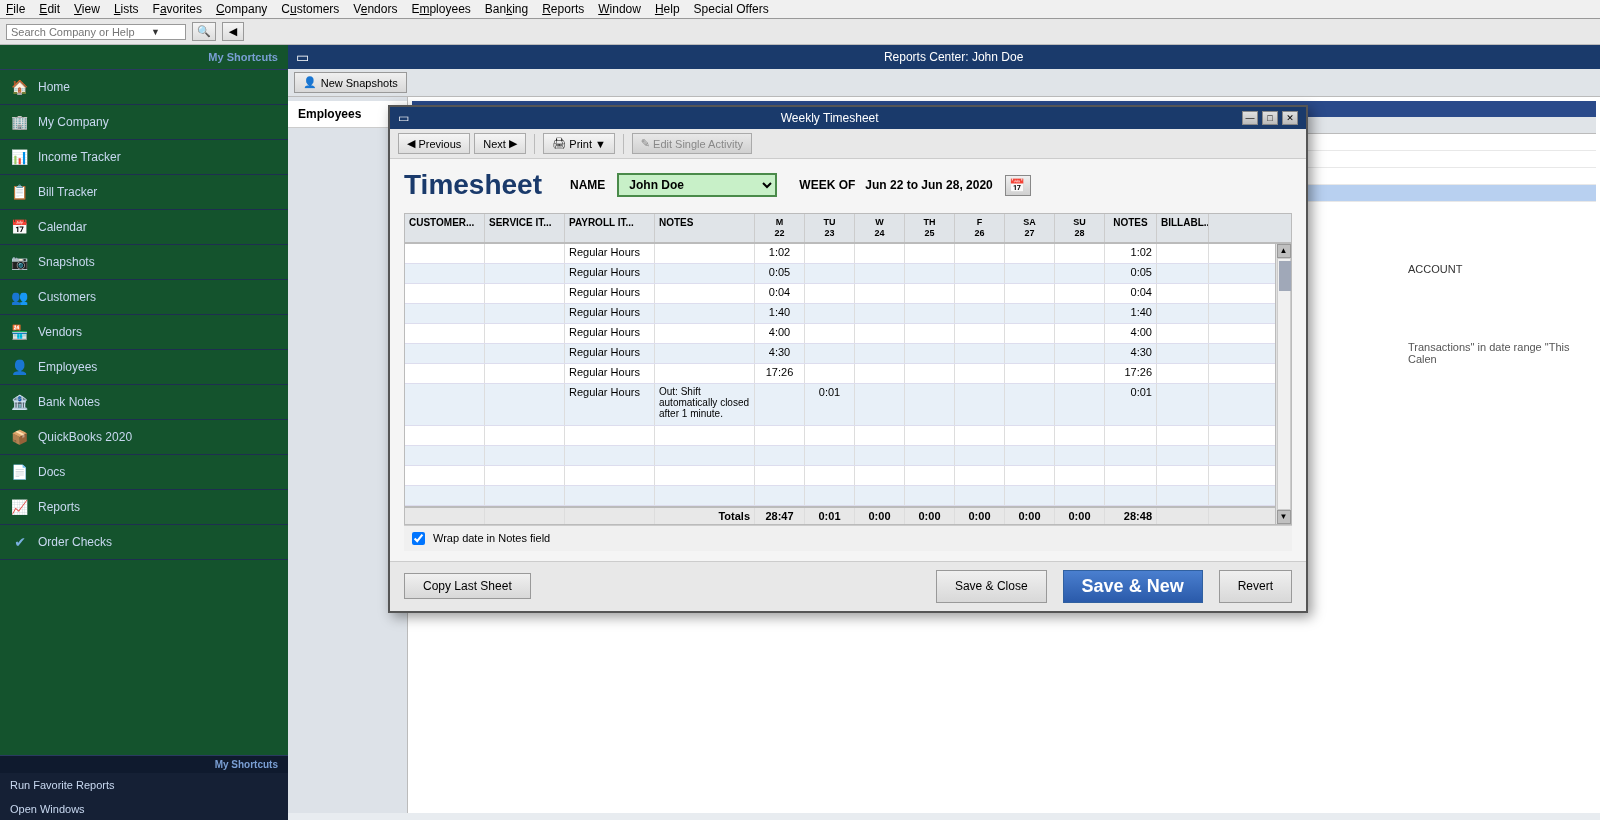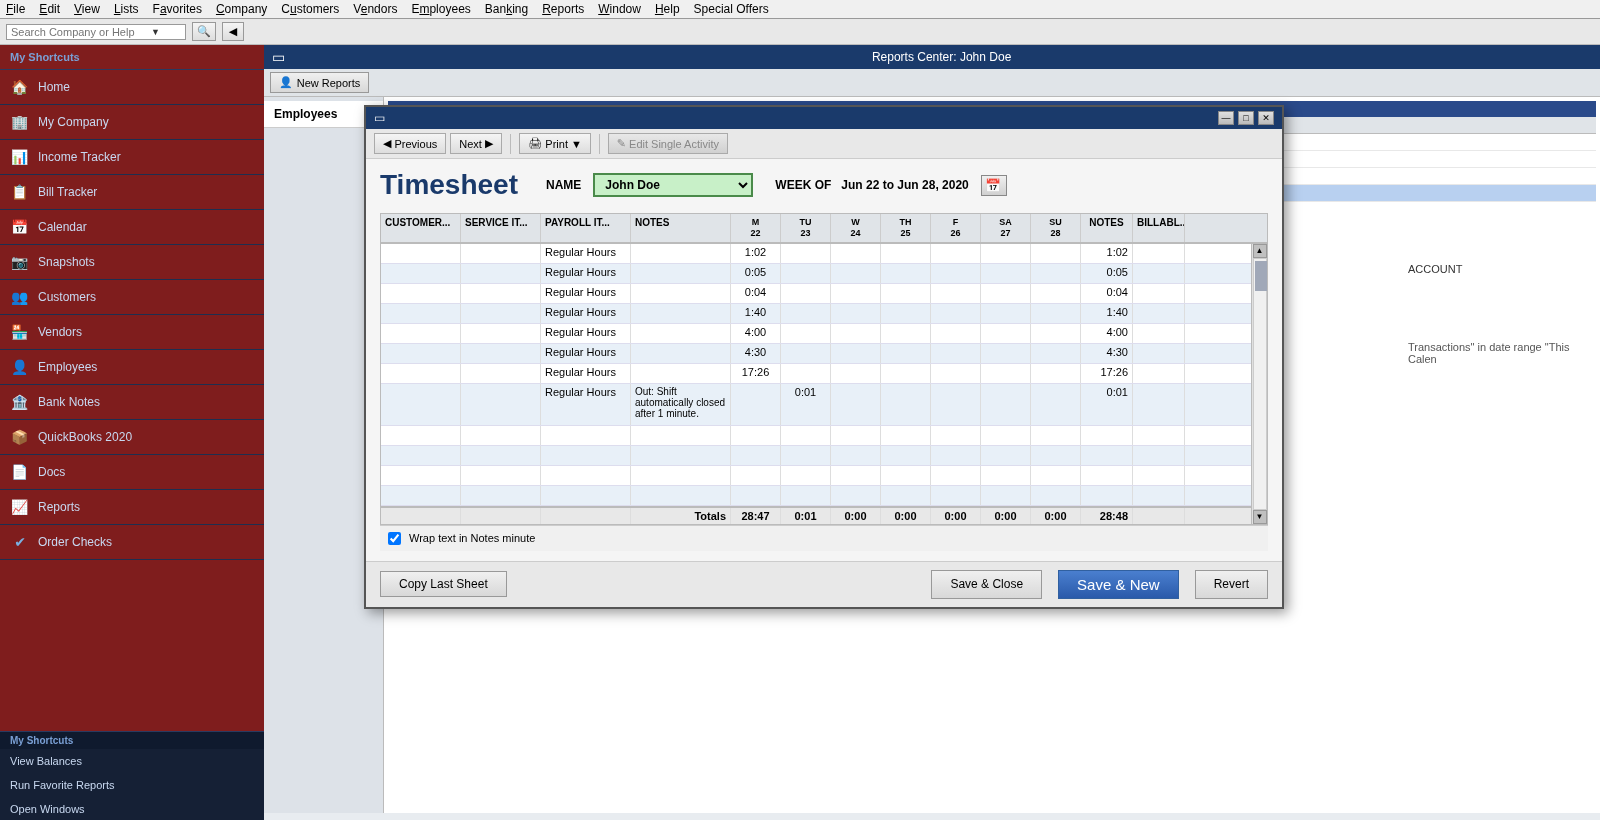--- a/index.html
+++ b/index.html
@@ -57,26 +57,27 @@
     }
 
     
     #main-layout {
       display: flex;
       height: calc(820px - 44px);
     }
 
     
     #sidebar {
-      width: 264px;
-      background: #7f1d1d;
+      width: 288px;
+      background: #14532d;
       display: flex;
       flex-direction: column;
       overflow: hidden;
       flex-shrink: 0;
+      text-align: right;
     }
     #sidebar-header {
       color: #7a9fd4;
       font-size: 11px;
       font-weight: bold;
       padding: 6px 10px;
       border-bottom: 1px solid #2a3a60;
     }
     .sidebar-item {
       display: flex;
@@ -383,24 +384,24 @@
       padding: 5px 18px;
       border: 1px solid #999;
       cursor: pointer;
       font-size: 12px;
       background: linear-gradient(to bottom, #f0f0f0, #d8d8d8);
     }
     .ts-btn-primary {
       padding: 5px 18px;
       border: 1px solid #3060a0;
       cursor: pointer;
-      font-size: 15px;
+      font-size: 18px;
       background: linear-gradient(to bottom, #4a7fcf, #2a5aaa);
       color: white;
-      font-weight: normal;
+      font-weight: bold;
     }
 
     
     .ts-scrollbar-area {
       width: 16px;
       background: #e0e0e0;
       border-left: 1px solid #bbb;
       display: flex;
       flex-direction: column;
       align-items: center;
@@ -525,42 +526,39 @@
       <span>Reports</span>
     </div>
     <div class="sidebar-item">
       <span class="sidebar-icon">✔</span>
       <span>Order Checks</span>
     </div>
 
     <div id="sidebar-footer">
       <div class="sidebar-footer-header">My Shortcuts</div>
       <div class="sidebar-footer-item">
-        <span>View Balances</span>
-      </div>
-      <div class="sidebar-footer-item">
         <span>Run Favorite Reports</span>
       </div>
       <div class="sidebar-footer-item">
         <span>Open Windows</span>
       </div>
     </div>
   </div>
 
   <div id="content-area">
 
     <div id="employee-center">
       <div id="ec-title-bar">
         <span style="font-size:14px; margin-right:6px;">▭</span>
         <span style="flex:1; text-align:center;">Reports Center: John Doe</span>
       </div>
       <div id="ec-toolbar">
         <button id="ec-toolbar-btn">
           <span>👤</span>
-          <span>New Reports</span>
+          <span>New Snapshots</span>
         </button>
       </div>
       <div id="ec-content">
         <div id="ec-left">
           <div class="ec-tab active">Employees</div>
         </div>
         <div id="ec-main">
           <div class="ec-section-header">Active Employees</div>
           <div class="ec-col-headers">
             <span>NAME</span>
@@ -583,20 +581,21 @@
             <div style="font-size:11px; color:#555; margin-top: 60px; padding: 4px;">Transactions" in date range "This Calen</div>
           </div>
         </div>
       </div>
     </div>
 
     <div id="timesheet-modal">
 
       <div id="ts-title-bar">
         <span style="margin-right:8px;">▭</span>
+        <span style="flex:1; text-align:center;">Weekly Timesheet</span>
         <div id="ts-title-controls">
           <button class="ts-win-btn">—</button>
           <button class="ts-win-btn">□</button>
           <button class="ts-win-btn">✕</button>
         </div>
       </div>
 
       <div id="ts-toolbar">
         <button class="ts-nav-btn">
           <span>◀</span>
@@ -868,21 +867,21 @@
               <div class="ts-scroll-track">
                 <div class="ts-scroll-thumb"></div>
               </div>
               <div class="ts-scroll-down">▼</div>
             </div>
           </div>
         </div>
 
         <div id="ts-footer">
           <input type="checkbox" id="ts-checkbox" checked="" style="">
-          <label id="ts-wrap-label" for="ts-checkbox">Wrap text in Notes minute</label>
+          <label id="ts-wrap-label" for="ts-checkbox">Wrap date in Notes field</label>
         </div>
       </div>
 
       <div id="ts-buttons">
         <button class="ts-btn">Copy Last Sheet</button>
         <div style="display:flex; gap:16px;">
           <button class="ts-btn">Save &amp; Close</button>
           <button class="ts-btn-primary">Save &amp; New</button>
           <button class="ts-btn">Revert</button>
         </div>

